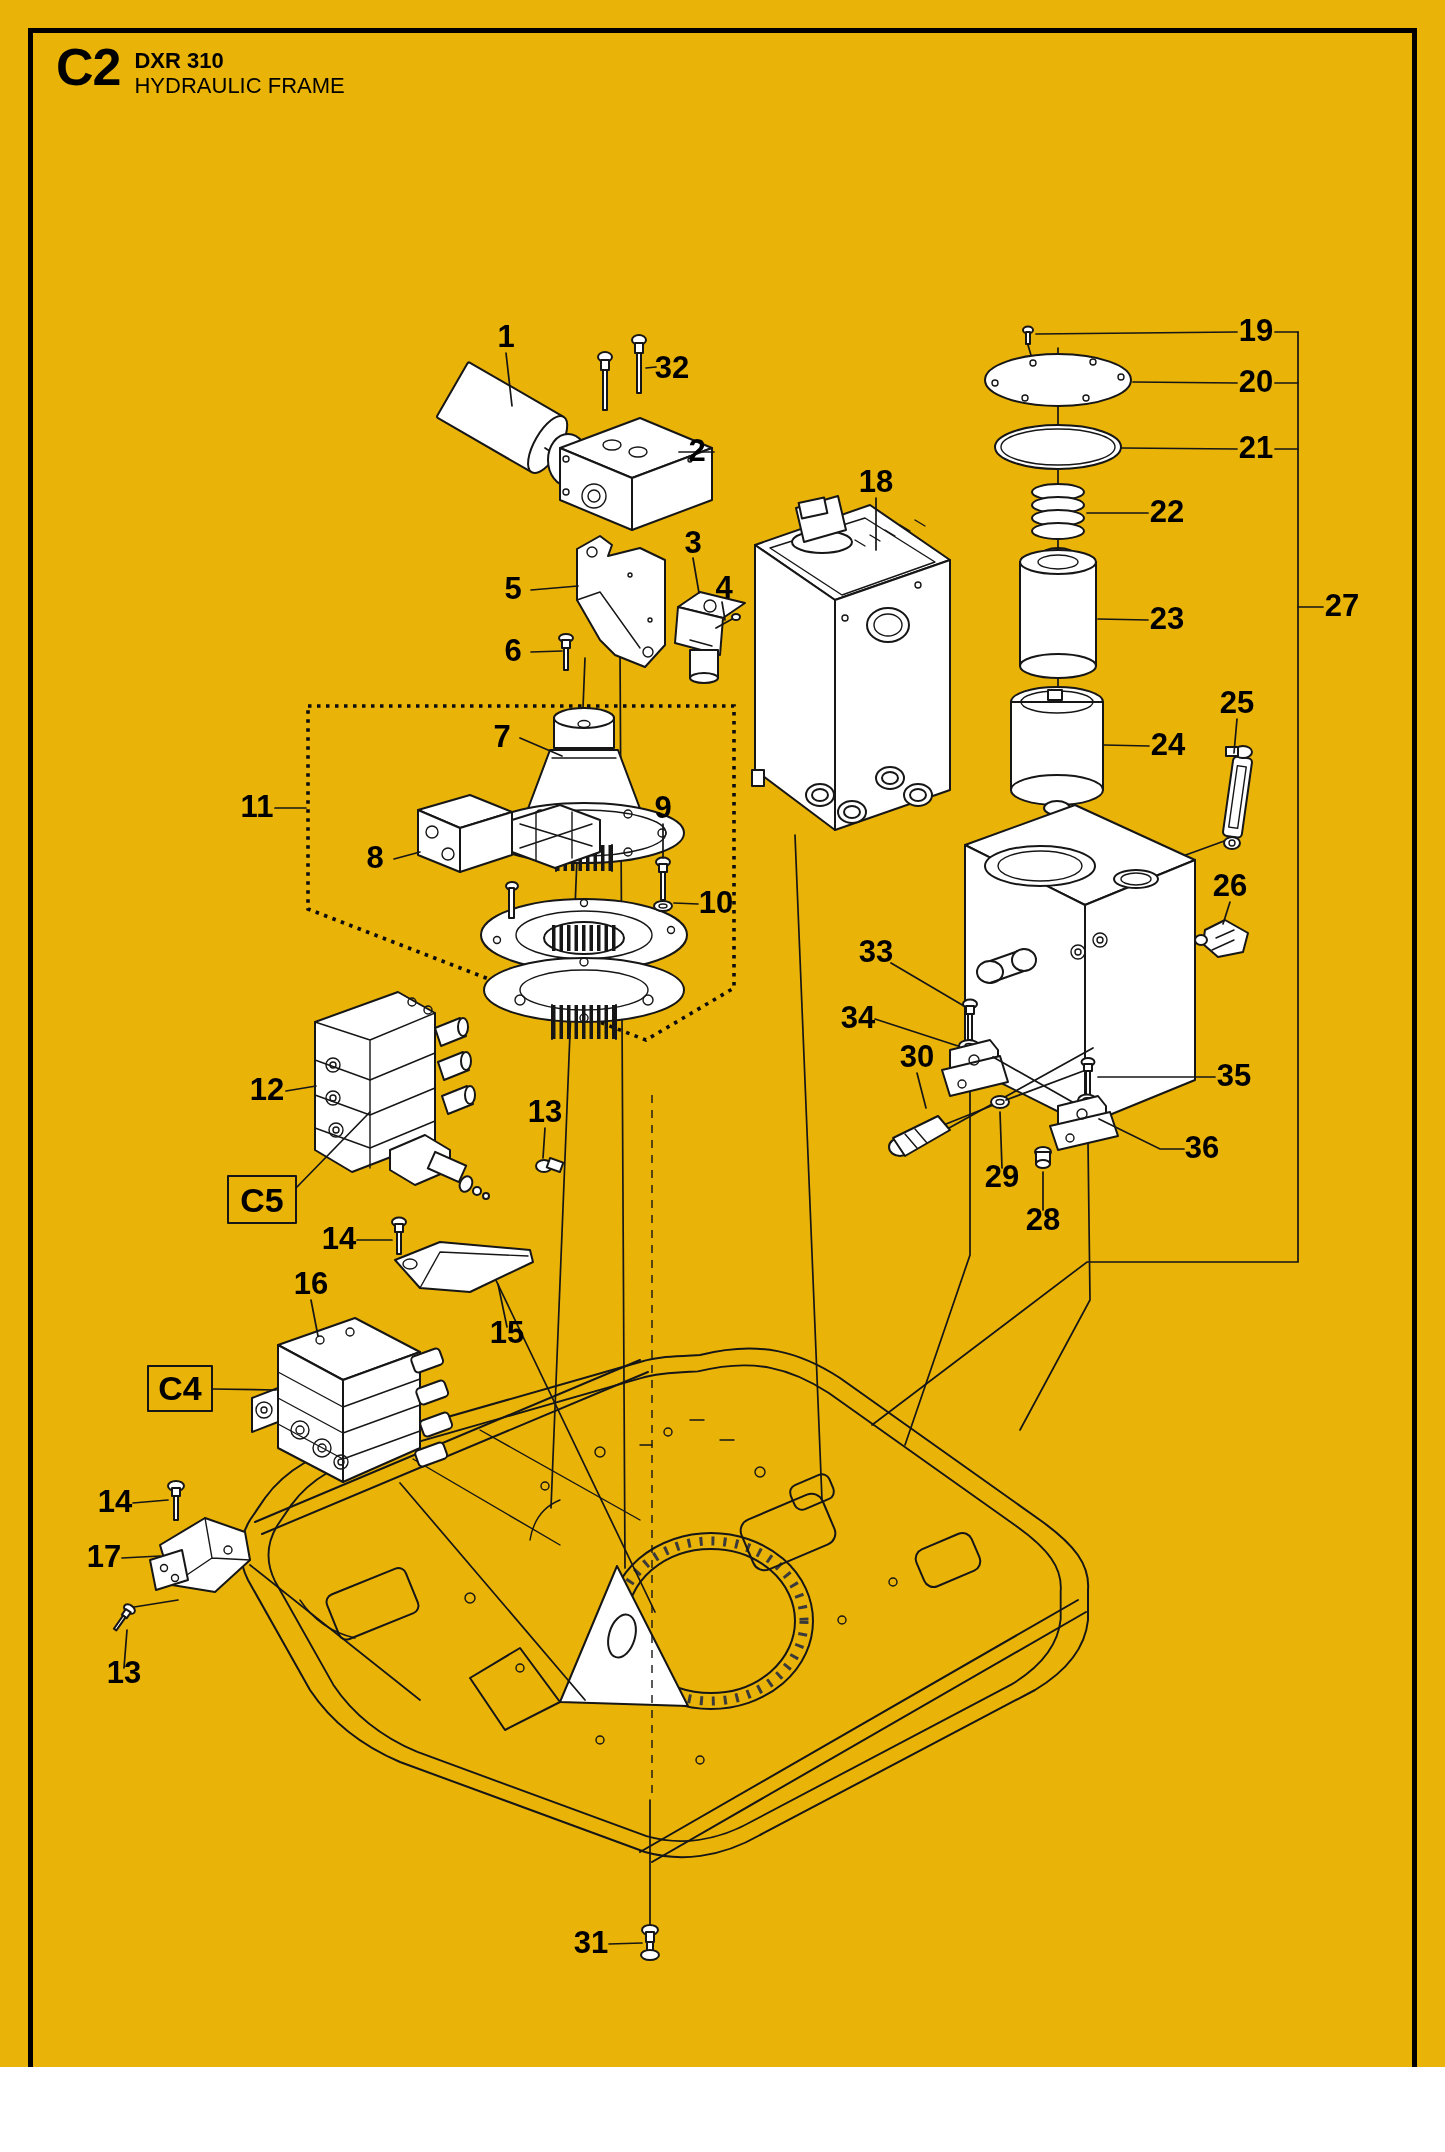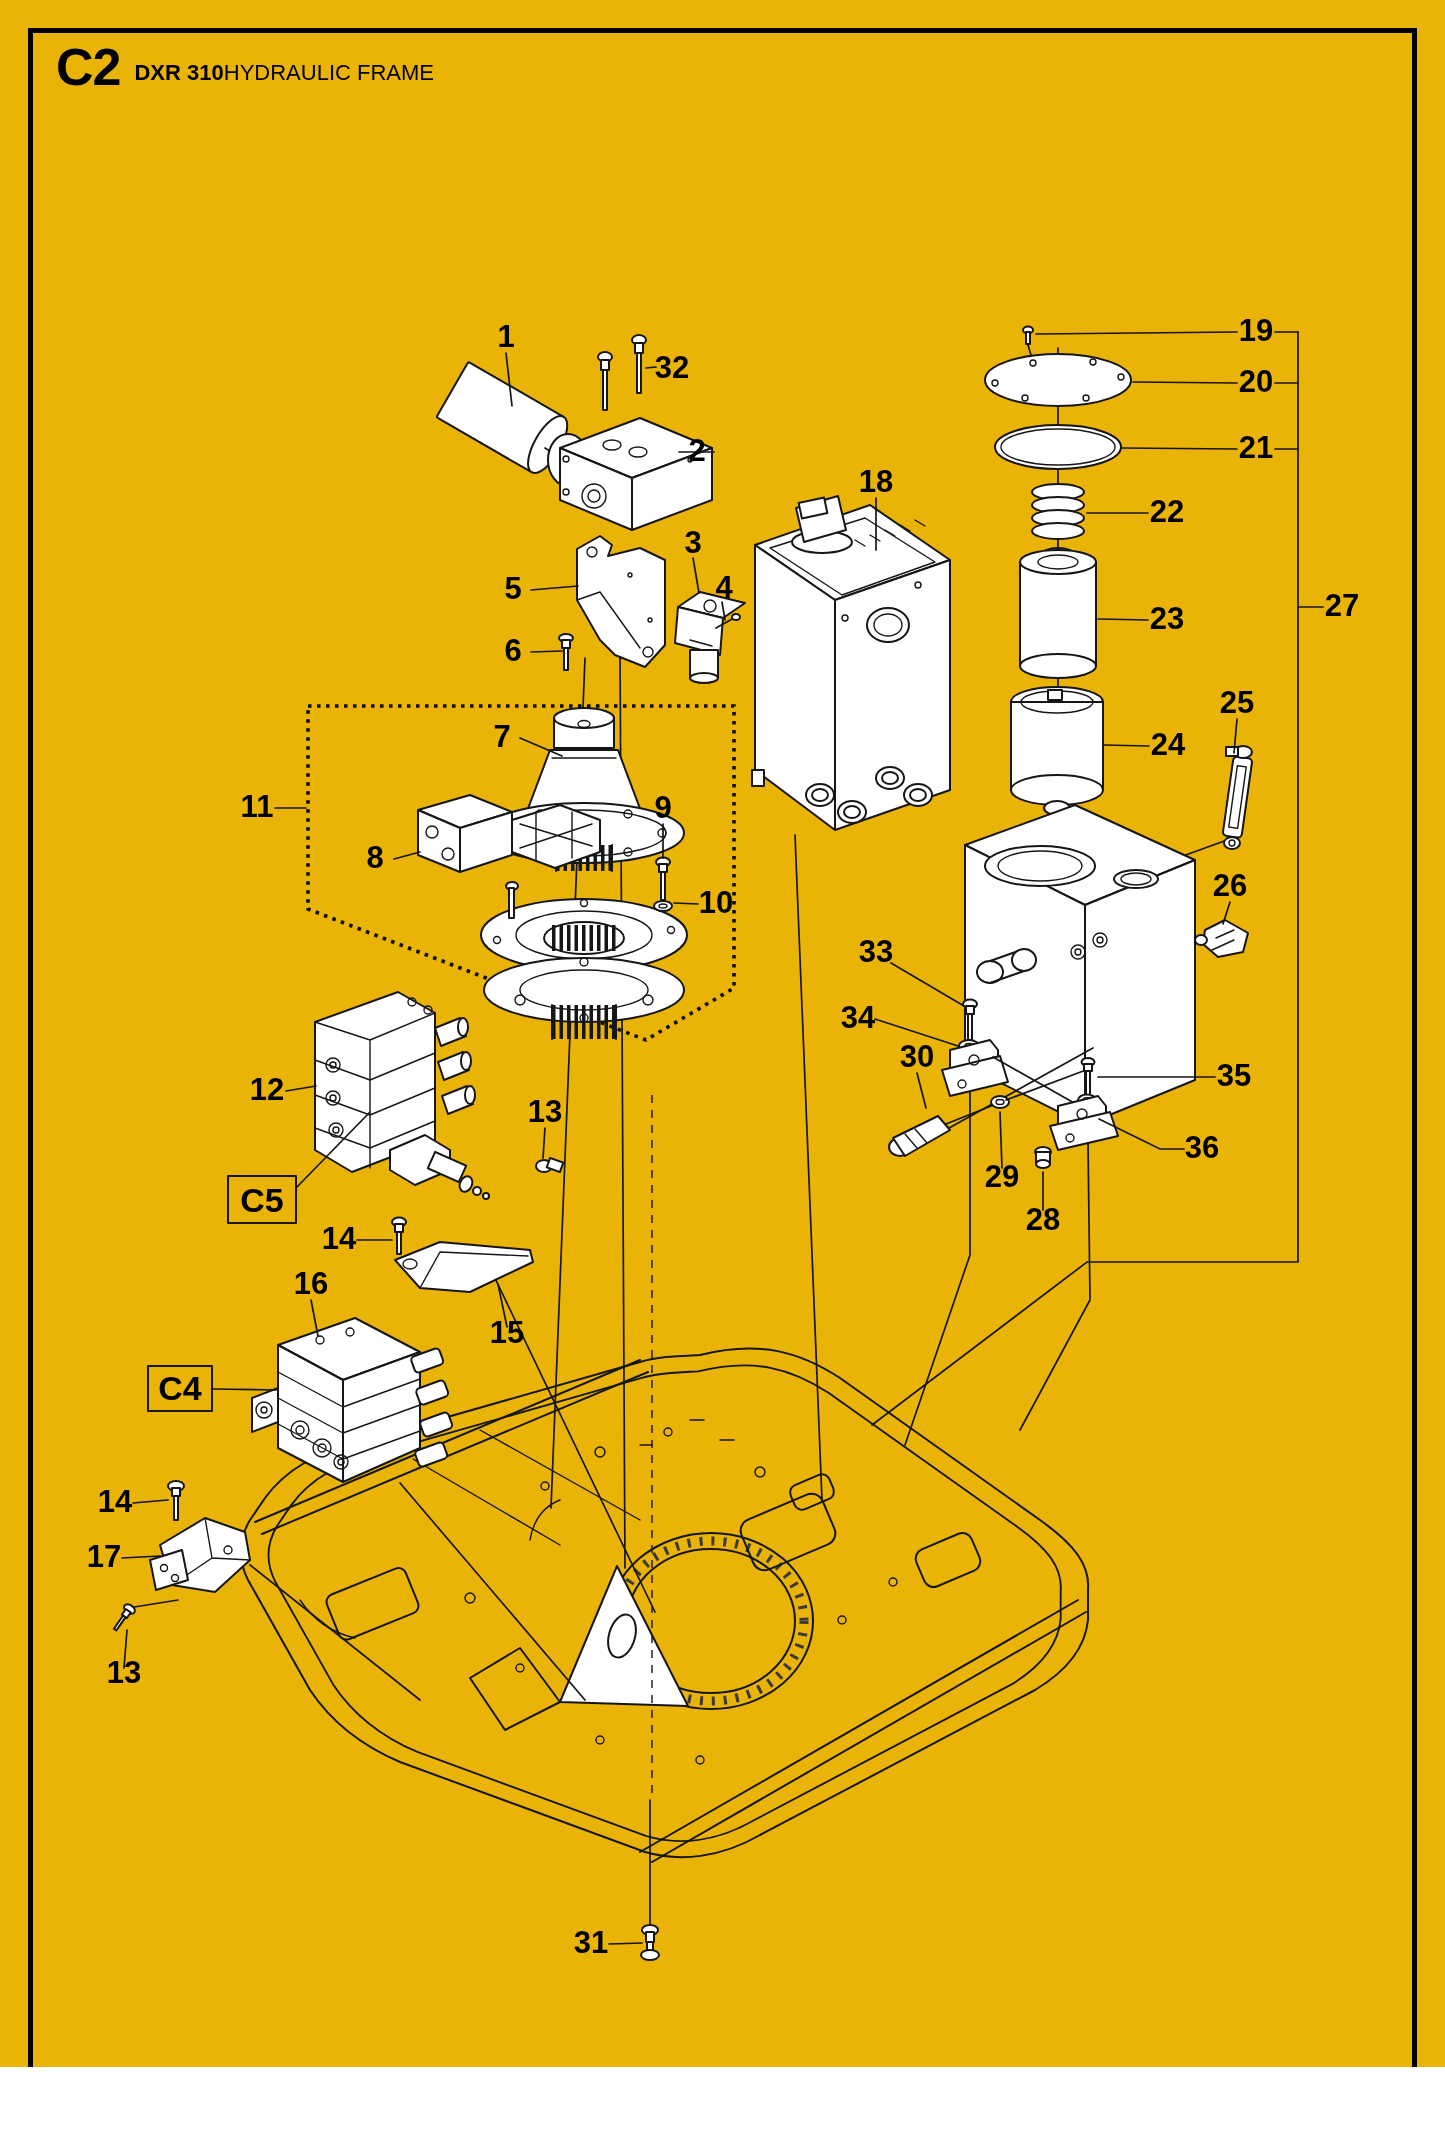--- a/index.html
+++ b/index.html
@@ -1,21 +1,21 @@
 <!DOCTYPE html>
 <html><head>
 <meta charset="utf-8">
 <style>
   html,body{margin:0;padding:0;background:#fff;}
   .page{position:relative;width:1445px;height:2067px;background:#eab308;overflow:hidden;
         font-family:"Liberation Sans",sans-serif;}
   .frame{position:absolute;left:28px;top:28px;width:1379px;height:2089px;border:5px solid #000;}
   .titleblock{position:absolute;left:56px;top:44px;display:flex;align-items:flex-start;gap:14px;}
   .code{font-size:52px;font-weight:800;letter-spacing:-1px;line-height:0.9;color:#000;}
-  .tcol{display:flex;flex-direction:row;margin-top:16px;}
+  .tcol{display:flex;flex-direction:column;margin-top:4px;}
   .model{font-size:22px;font-weight:700;color:#000;line-height:1.15;}
   .sheet{font-size:22px;font-weight:400;color:#000;line-height:1.15;}
   svg{position:absolute;left:0;top:0;}
   .s{stroke:#161616;stroke-width:2;fill:none;stroke-linejoin:round;stroke-linecap:round;}
   .sw{stroke:#161616;stroke-width:2;fill:#fff;stroke-linejoin:round;}
   .t1{stroke-width:1.4;}
   .lead{stroke:#161616;stroke-width:1.7;fill:none;stroke-linecap:round;}
   .dash{stroke:#161616;stroke-width:1.4;fill:none;stroke-dasharray:8 7;}
   .dotbox{stroke:#0d0d0d;stroke-width:3.6;fill:none;stroke-dasharray:3.5 5.5;}
   .lbl{font-family:"Liberation Sans",sans-serif;font-weight:700;font-size:31px;fill:#000;}

